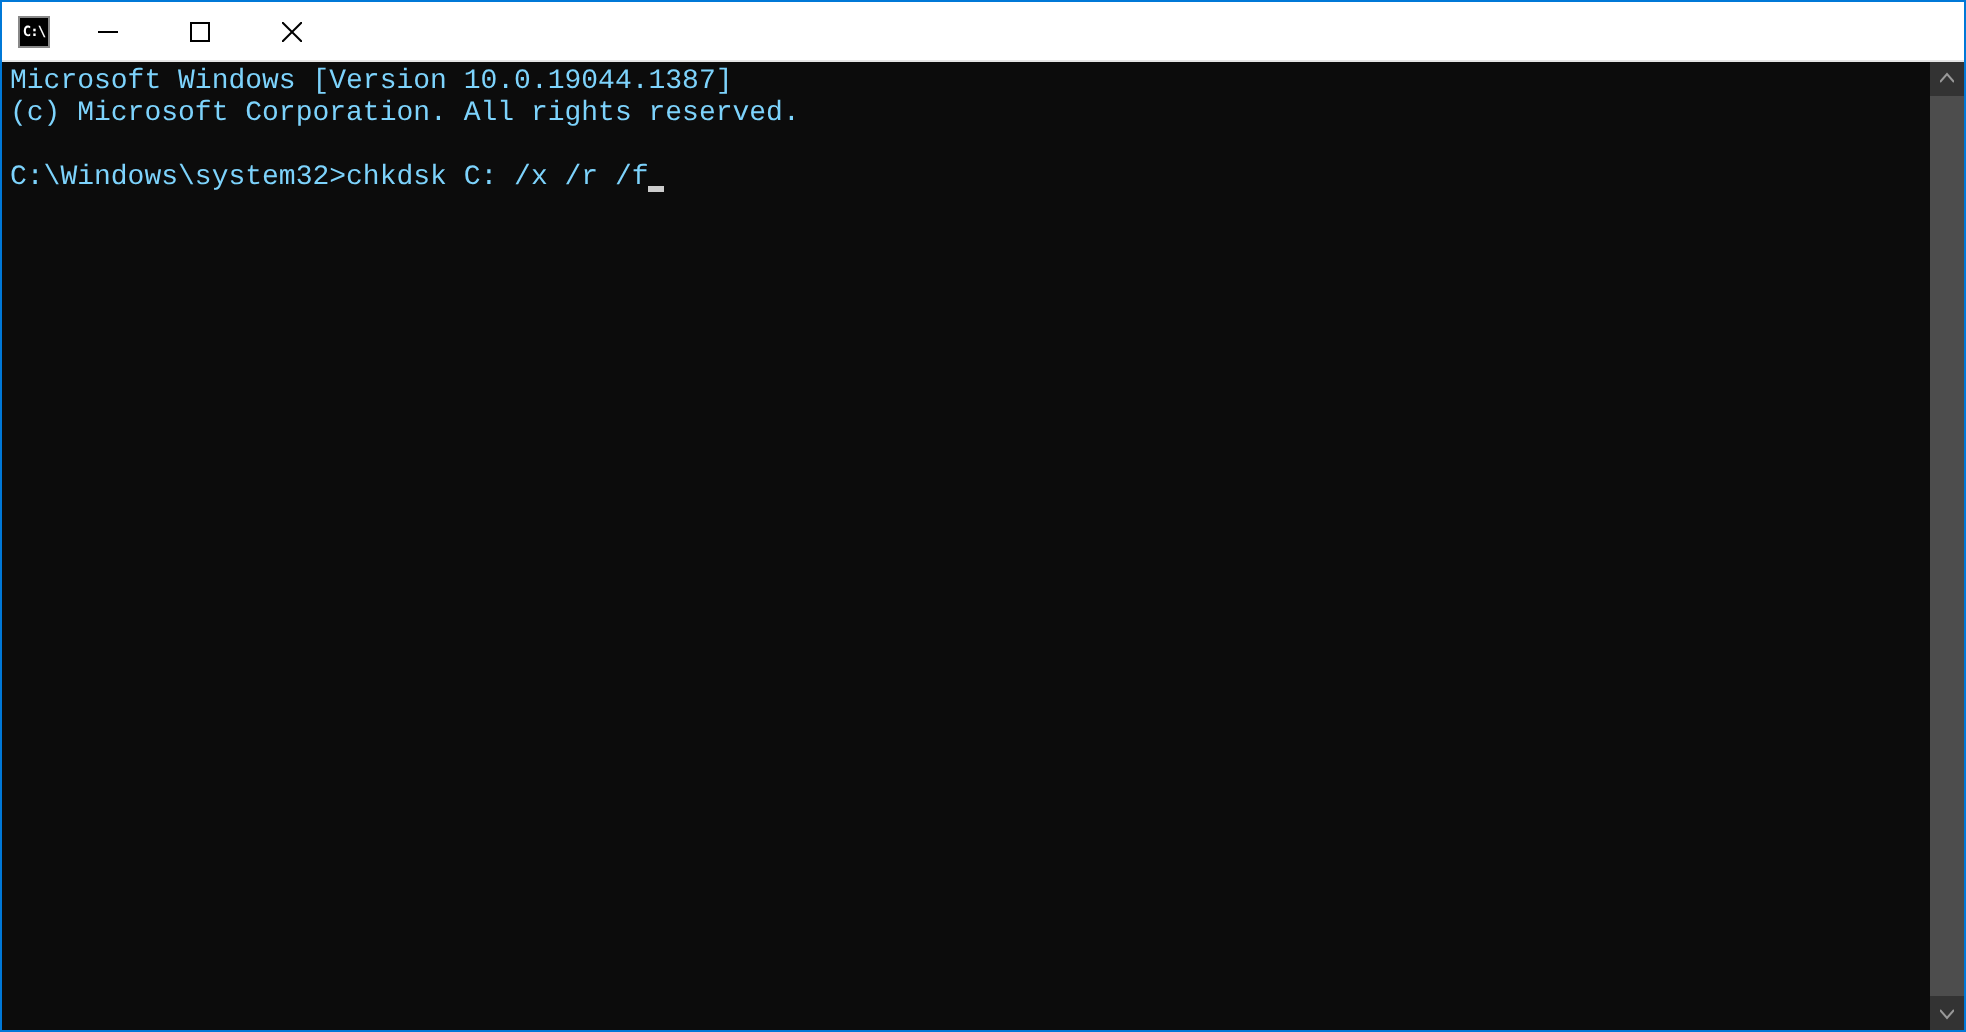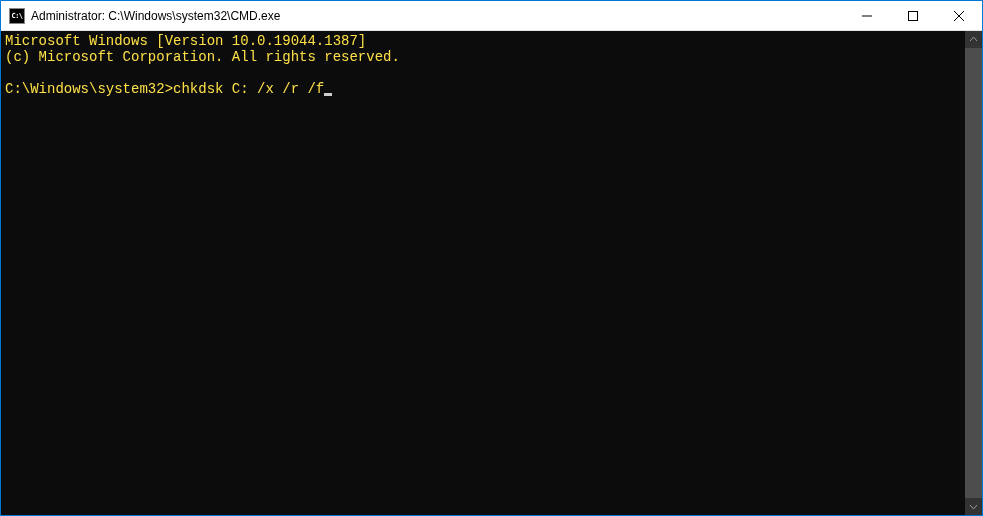--- a/index.html
+++ b/index.html
@@ -75,21 +75,21 @@
     }
     .console-wrap {
       flex: 1;
       display: flex;
       background: #0c0c0c;
       overflow: hidden;
     }
     .console {
       flex: 1;
       background: #0c0c0c;
-      color: #fde047;
+      color: #7dd3fc;
       font-family: Consolas, "Courier New", monospace;
       font-size: 14px;
       line-height: 16px;
       padding: 2px 4px;
       white-space: pre;
       overflow: hidden;
     }
     .prompt-line {
       display: inline;
     }
@@ -137,21 +137,20 @@
     }
   </style>
 </head>
 <body>
 
 <div class="window">
   <div class="titlebar">
     <div class="titlebar-icon">
       <span class="titlebar-icon-text">C:\</span>
     </div>
-    <div class="titlebar-title">Administrator: C:\Windows\system32\CMD.exe</div>
     <div class="titlebar-controls">
       <button class="titlebar-btn">
         <svg viewBox="0 0 10 10">
           <line x1="0" y1="5" x2="10" y2="5" stroke="#000" stroke-width="1"></line>
         </svg>
       </button>
       <button class="titlebar-btn">
         <svg viewBox="0 0 10 10">
           <rect x="0.5" y="0.5" width="9" height="9" fill="none" stroke="#000" stroke-width="1"></rect>
         </svg>

